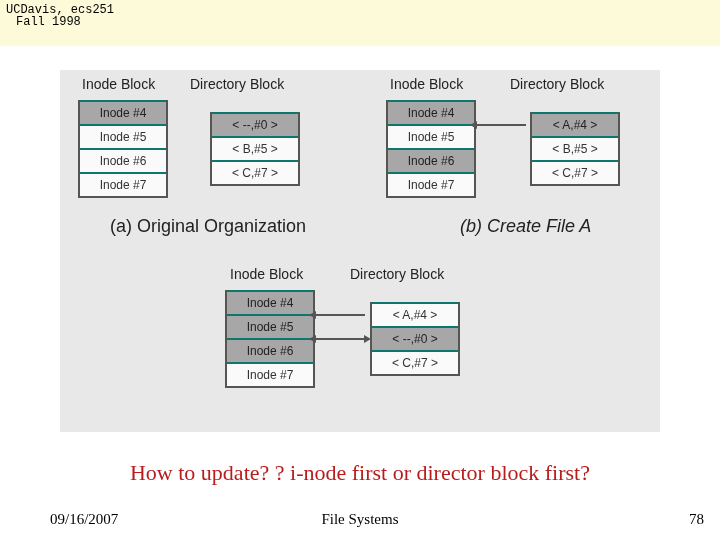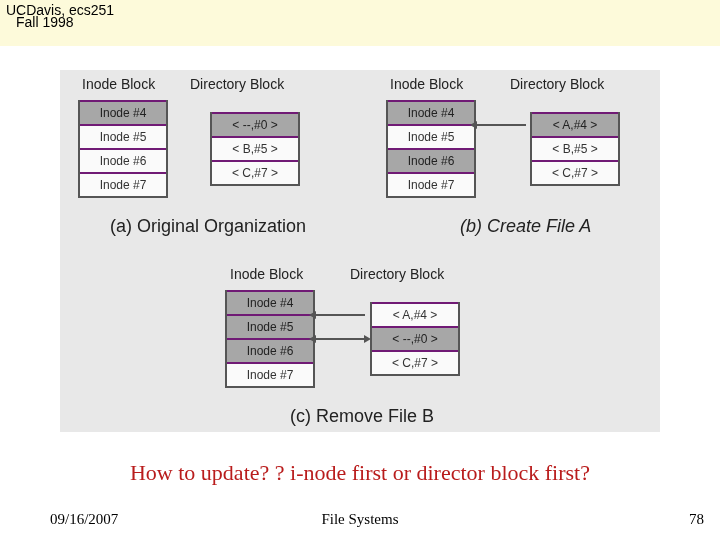--- a/index.html
+++ b/index.html
@@ -17,23 +17,24 @@
     position: absolute;
     left: 0; top: 0;
     width: 100%;
     height: 46px;
     background: #fdfada;
   }
   .header-text {
     position: absolute;
     left: 6px;
     top: 4px;
-    font-size: 14px;
+    font-size: 12px;
     line-height: 12px;
     color: #000;
+    font-family: Liberation Mono, monospace;
   }
   
   .diagram {
     position: absolute;
     left: 60px;
     top: 70px;
     width: 600px;
     height: 362px;
     background: #e8e8e8;
   }
@@ -44,21 +45,21 @@
     font-family: Arial, sans-serif;
   }
   .block-stack {
     position: absolute;
     width: 86px;
     border: 2px solid #555;
     border-top: none;
     background: #f5f5f5;
   }
   .block-stack .cell {
-    border-top: 2px solid #701a75;
+    border-top: 2px solid #0f766e;
     height: 22px;
     line-height: 22px;
     font-size: 12px;
     text-align: center;
     color: #333;
     background: #fafafa;
   }
   .block-stack .cell.dark {
     background: #a7a7a7;
     color: #222;
@@ -182,21 +183,20 @@
   </div>
 
   <div class="arrow" style="left:255px; top:244px; width:50px;">
     <div class="head-l"></div>
   </div>
   <div class="arrow" style="left:255px; top:268px; width:50px;">
     <div class="head-l"></div>
       <div class="head-r"></div>
   </div>
 
-  <div class="caption" style="left:230px; top:336px;">(c) Remove File B</div>
 </div>
 
 <div class="question">How to update? ? i-node first or director block first?</div>
 
 <div class="footer">
   <span class="date">09/16/2007</span>
   <span class="title">File Systems</span>
   <span class="num">78</span>
 </div>
 

